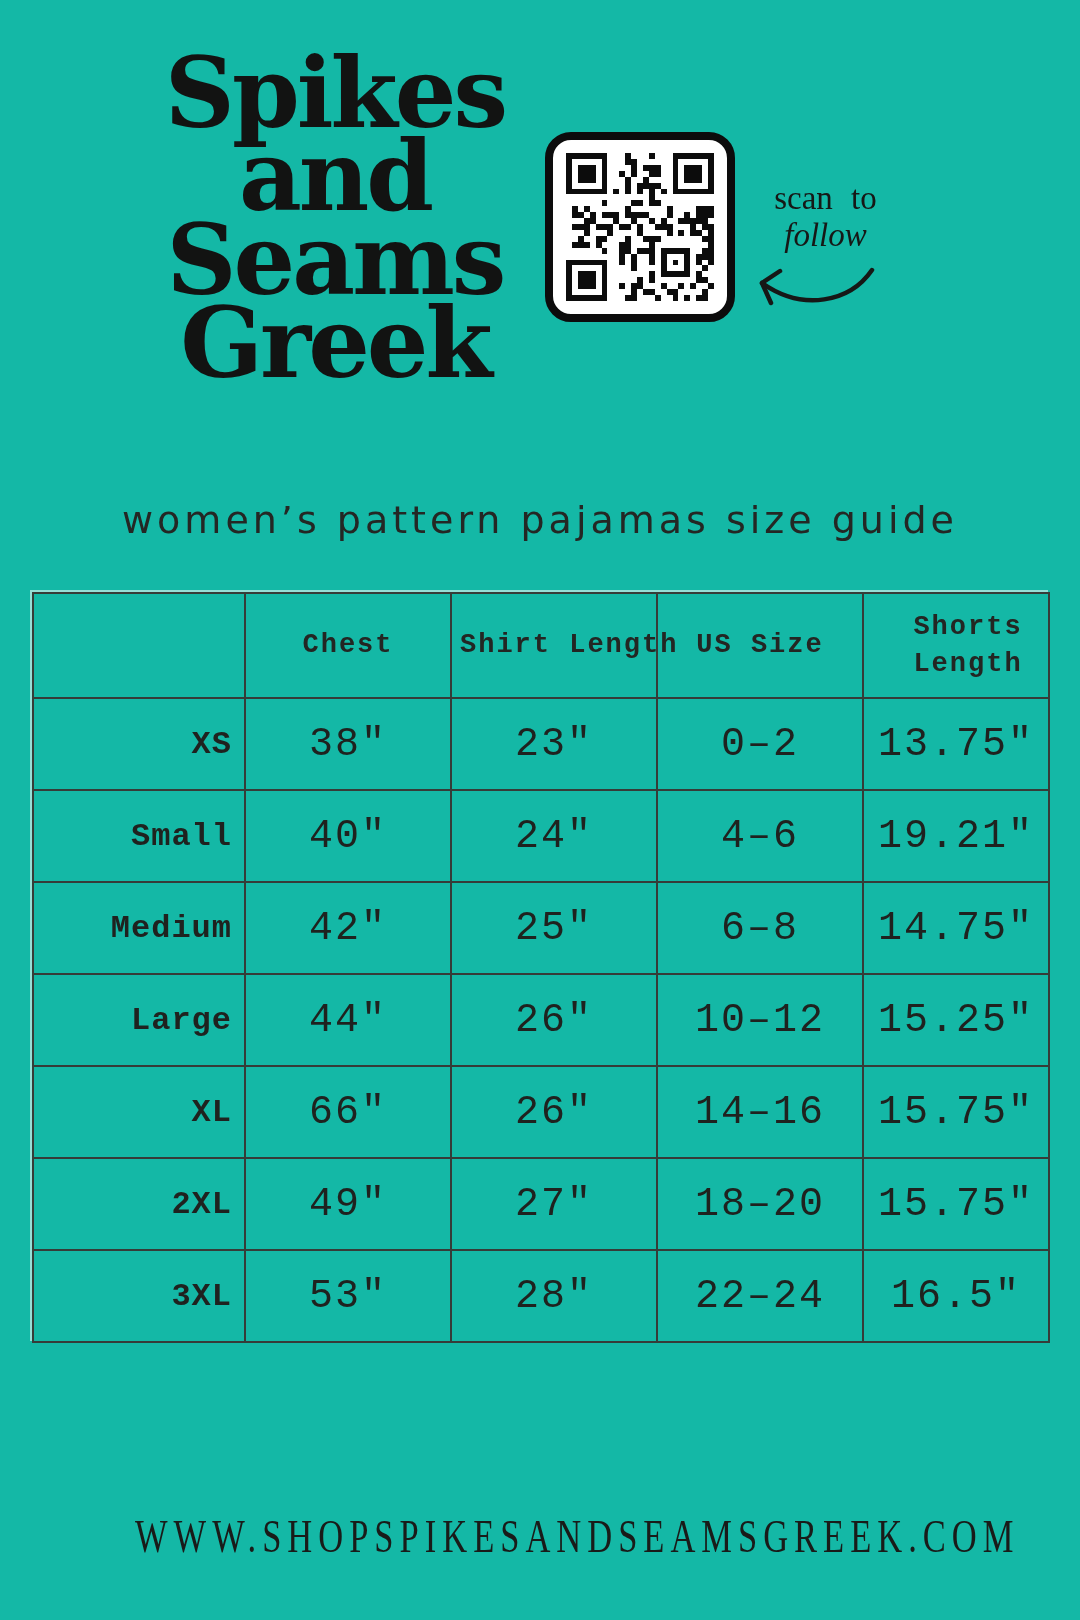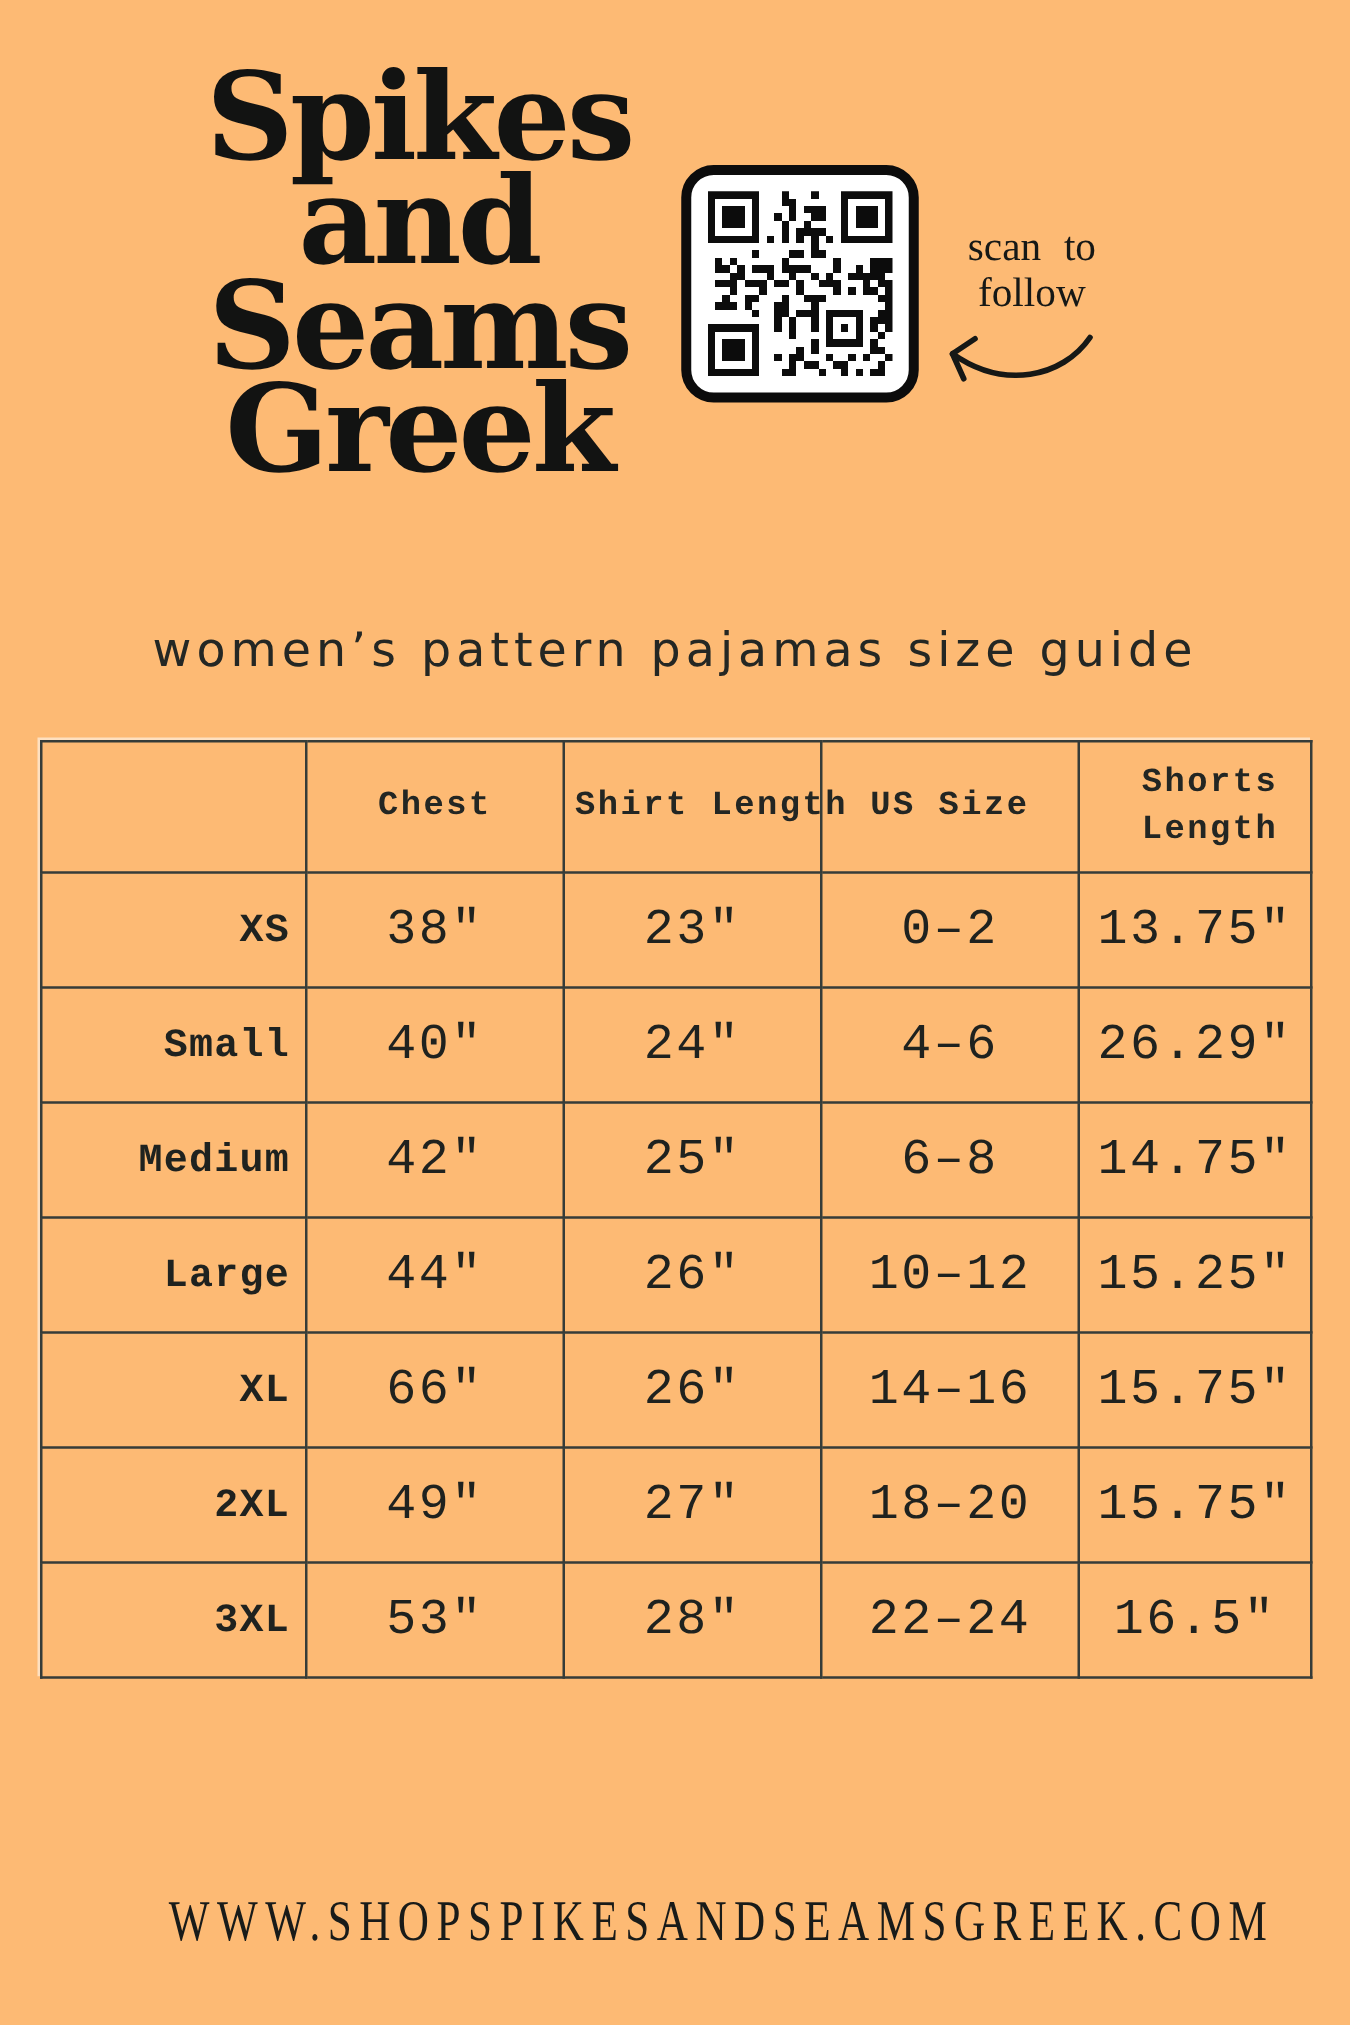--- a/index.html
+++ b/index.html
@@ -1,18 +1,18 @@
 <!DOCTYPE html>
 <html><head>
 <meta charset="utf-8">
 <style>
   html,body{margin:0;padding:0;}
   .page{
     position:relative;width:1080px;height:1620px;
-    background:#fdba74;overflow:hidden;
+    background:#14b8a6;overflow:hidden;
     font-family:"DejaVu Sans",sans-serif;color:#1c1f1d;
   }
 
   
   .logo{
     position:absolute;left:140px;top:52px;width:390px;
     text-align:center;
     font-family:"DejaVu Serif",serif;font-weight:700;
     font-size:97px;line-height:.86;letter-spacing:-3px;color:#121312;
   }
@@ -23,21 +23,21 @@
     background:#ffffff;border:8px solid #0c0c0c;border-radius:26px;
     box-sizing:border-box;display:flex;align-items:center;justify-content:center;
   }
   .qr-frame svg{width:148px;height:148px;shape-rendering:crispEdges;fill:#0c0c0c;}
 
   .scan-caption{
     position:absolute;left:738px;top:180px;width:175px;
     text-align:center;font-family:"Liberation Serif",serif;
     font-size:33px;line-height:1.12;color:#161816;word-spacing:10px;
   }
-  .scan-caption .l2{word-spacing:0;}
+  .scan-caption .l2{word-spacing:0;font-style:italic;}
 
   .arrow{position:absolute;left:748px;top:256px;width:132px;height:58px;}
   .arrow path{stroke:#161816;stroke-width:4.5;fill:none;stroke-linecap:round;stroke-linejoin:round;}
 
   
   .title{
     position:absolute;left:0;top:498px;width:1080px;text-align:center;
     font-size:38px;letter-spacing:4px;color:#242724;font-weight:500;
   }
 
@@ -290,21 +290,21 @@
       <td>38″</td>
       <td>23″</td>
       <td>0–2</td>
       <td>13.75″</td>
     </tr>
     <tr>
       <td class="row-label">Small</td>
       <td>40″</td>
       <td>24″</td>
       <td>4–6</td>
-      <td>26.29″</td>
+      <td>19.21″</td>
     </tr>
     <tr>
       <td class="row-label">Medium</td>
       <td>42″</td>
       <td>25″</td>
       <td>6–8</td>
       <td>14.75″</td>
     </tr>
     <tr>
       <td class="row-label">Large</td>

